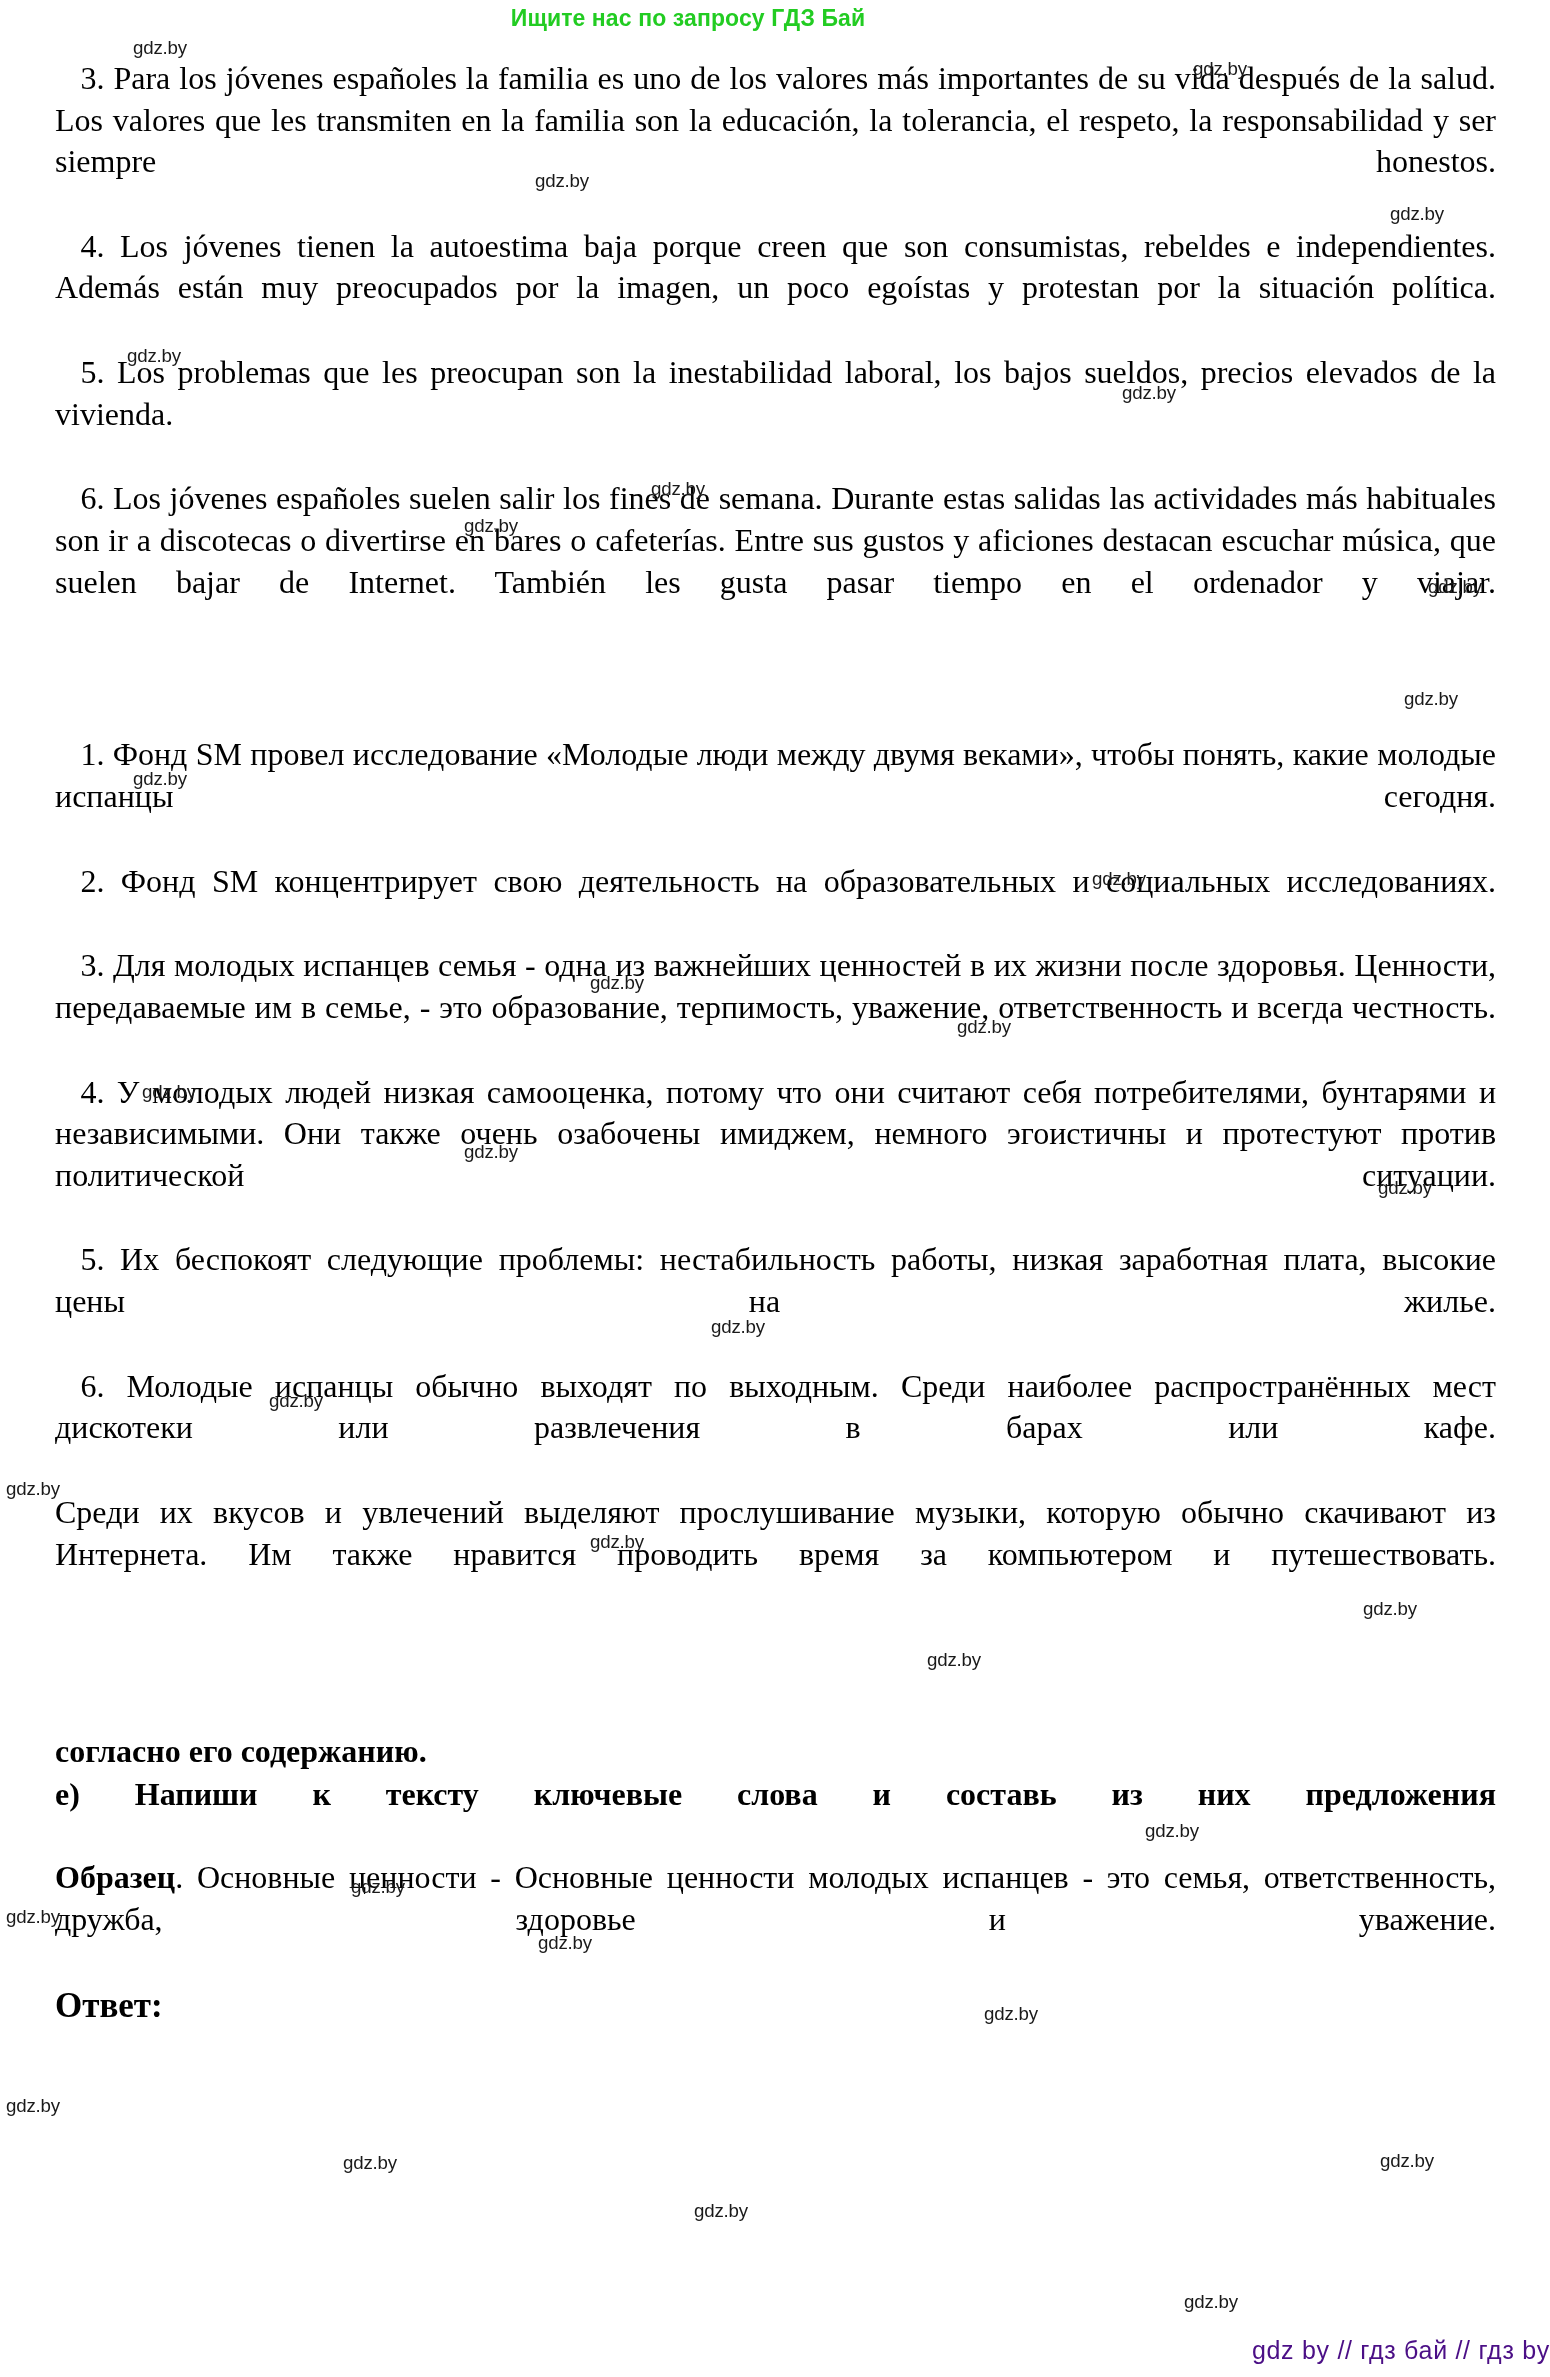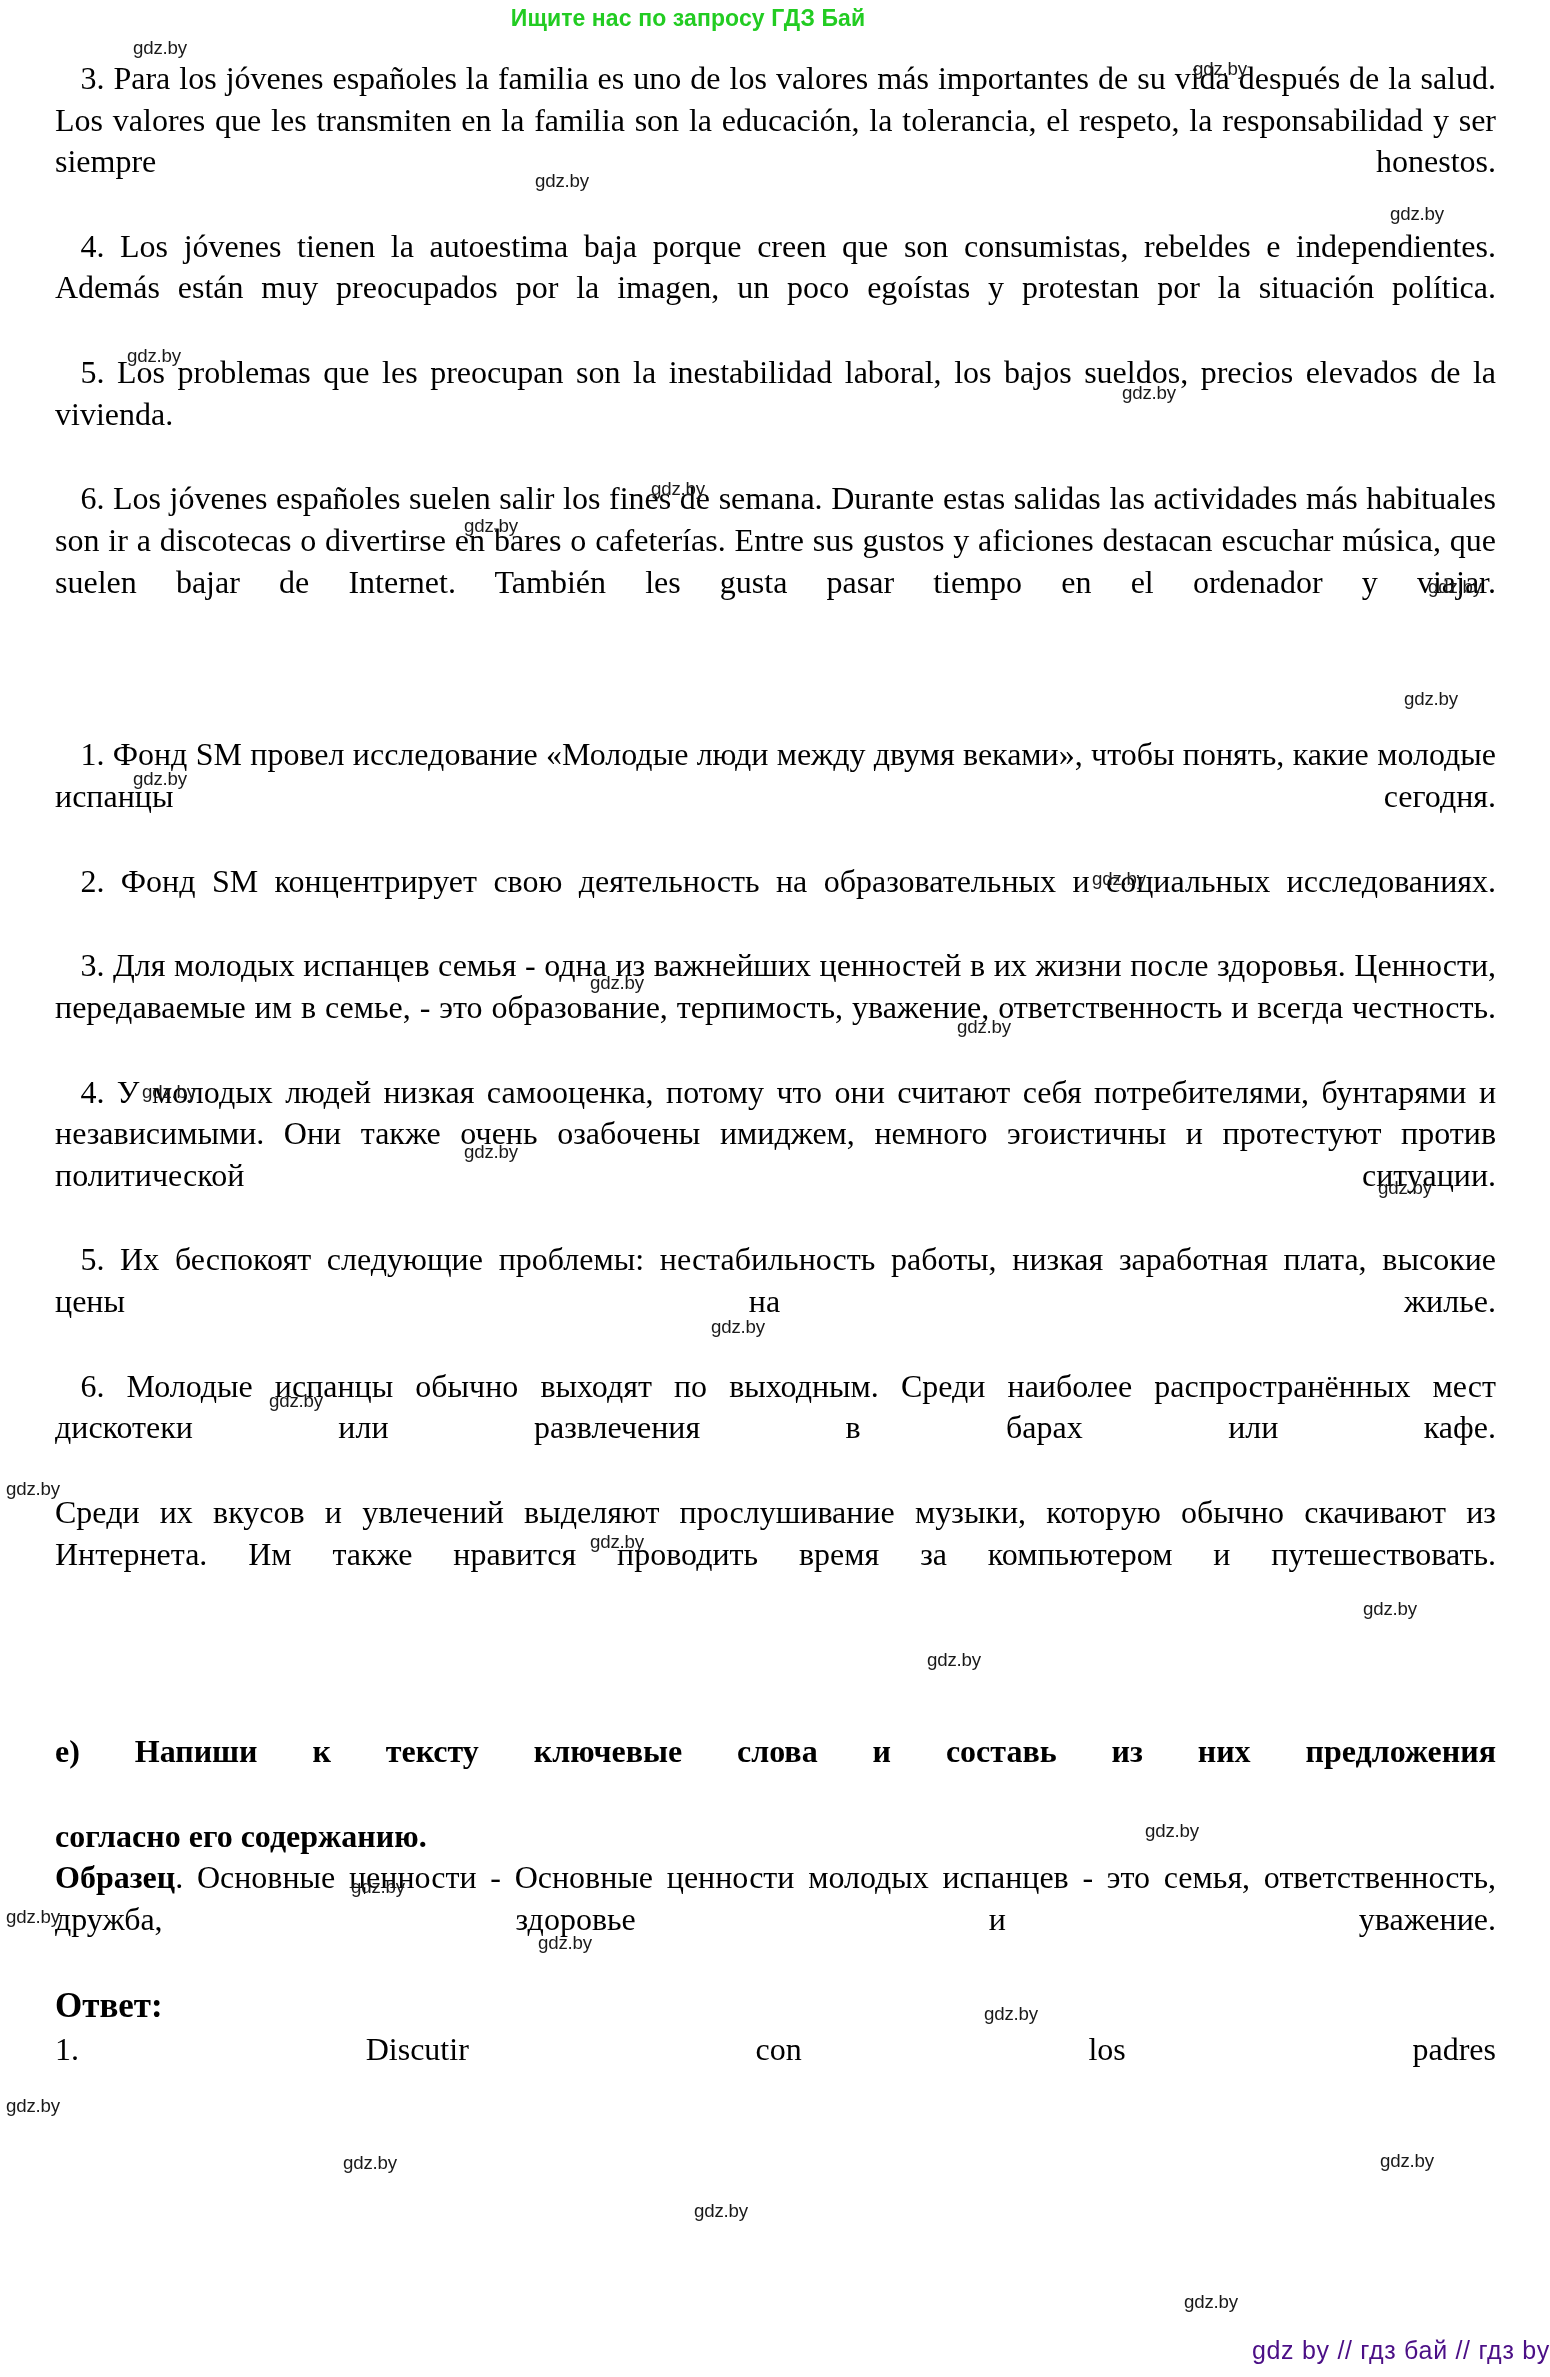--- a/index.html
+++ b/index.html
@@ -146,28 +146,27 @@
       <p class="para indent">3. Для молодых испанцев семья - одна из важнейших ценностей в их жизни после здоровья. Ценности, передаваемые им в семье, - это образование, терпимость, уважение, ответственность и всегда честность.</p>
       <p class="para indent">4. У молодых людей низкая самооценка, потому что они считают себя потребителями, бунтарями и независимыми. Они также очень озабочены имиджем, немного эгоистичны и протестуют против политической ситуации.</p>
       <p class="para indent">5. Их беспокоят следующие проблемы: нестабильность работы, низкая заработная плата, высокие цены на жилье.</p>
       <p class="para indent">6. Молодые испанцы обычно выходят по выходным. Среди наиболее распространённых мест дискотеки или развлечения в барах или кафе.</p>
       <p class="para">Среди их вкусов и увлечений выделяют прослушивание музыки, которую обычно скачивают из Интернета. Им также нравится проводить время за компьютером и путешествовать.</p>
     </div>
 
     <div class="gap-xl"></div>
 
     <div>
+      <p class="bold-head last">согласно его содержанию.</p>
       <p class="bold-head">e) Напиши к тексту ключевые слова и составь из них предложения</p>
-      <p class="bold-head last">согласно его содержанию.</p>
 
       <p class="para"><span class="b">Образец</span><span>. Основные ценности - Основные ценности молодых испанцев - это семья, ответственность, дружба, здоровье и уважение.</span></p>
 
       <p class="answer-label">Ответ:</p>
 
-      <p class="para">1. Discutir con los padres</p>
     </div>
 
   </div>
 
   <div id="wm-layer">
       <div class="wm" style="left: 133px; top: 37px; color: rgb(26, 26, 26);">gdz.by</div>
       <div class="wm" style="left: 1193px; top: 58px; color: rgb(26, 26, 26);">gdz.by</div>
       <div class="wm" style="left: 535px; top: 170px; color: rgb(26, 26, 26);">gdz.by</div>
       <div class="wm" style="left: 1390px; top: 203px; color: rgb(26, 26, 26);">gdz.by</div>
       <div class="wm" style="left: 127px; top: 345px; color: rgb(26, 26, 26);">gdz.by</div>

